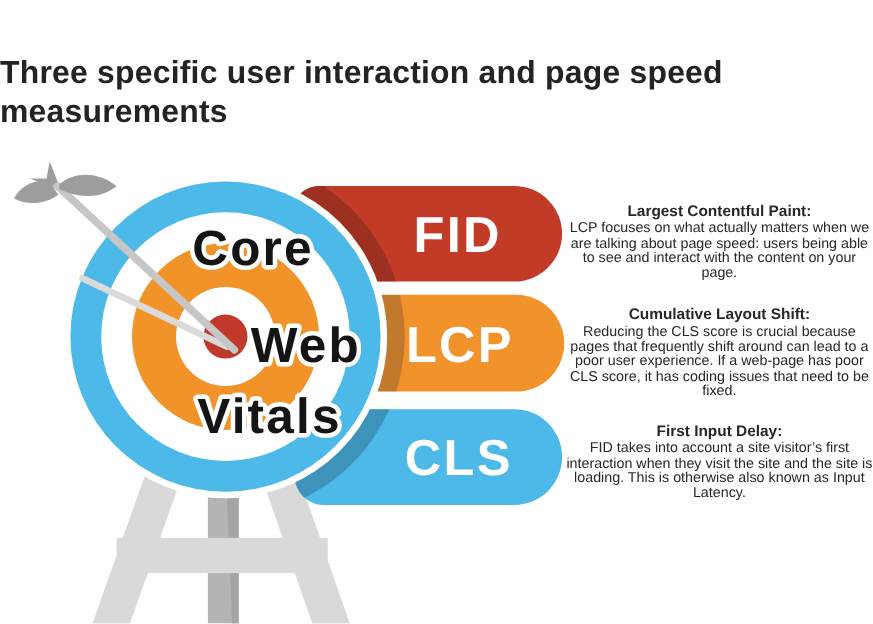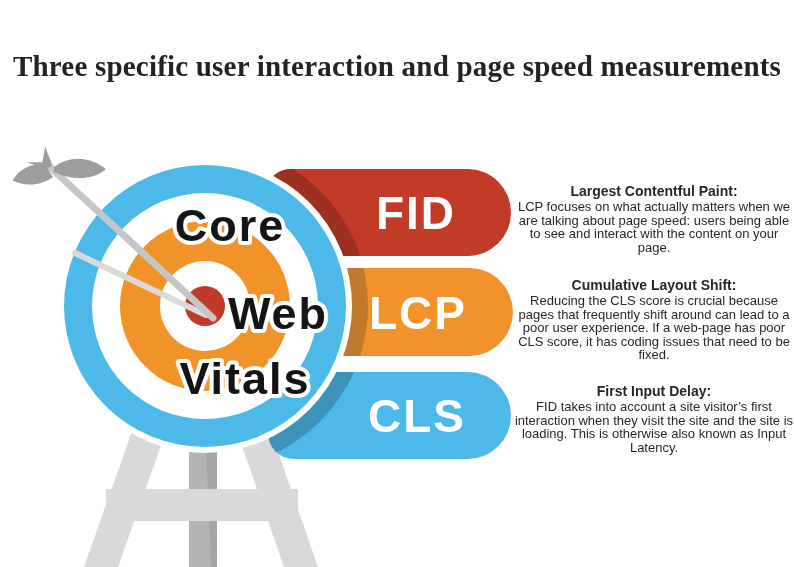--- a/index.html
+++ b/index.html
@@ -7,27 +7,26 @@
     position:relative;
     width:794px;height:567px;
     background:#ffffff;
     overflow:hidden;
     font-family:"Liberation Sans", sans-serif;
   }
   .title{
     position:absolute;
     left:0;top:48px;width:794px;
     margin:0;
-    text-align:center;
+    text-align:left;
     font-size:29px;
     line-height:36px;
     font-weight:700;
     letter-spacing:0.2px;
     color:#262223;
-    font-family:Liberation Serif, serif;
   }
   .graphic{
     position:absolute;left:0;top:0;width:794px;height:567px;
   }
   .graphic text{
     font-family:"Liberation Sans", sans-serif;
   }
   .target-word{
     font-size:45px;
     font-weight:700;

